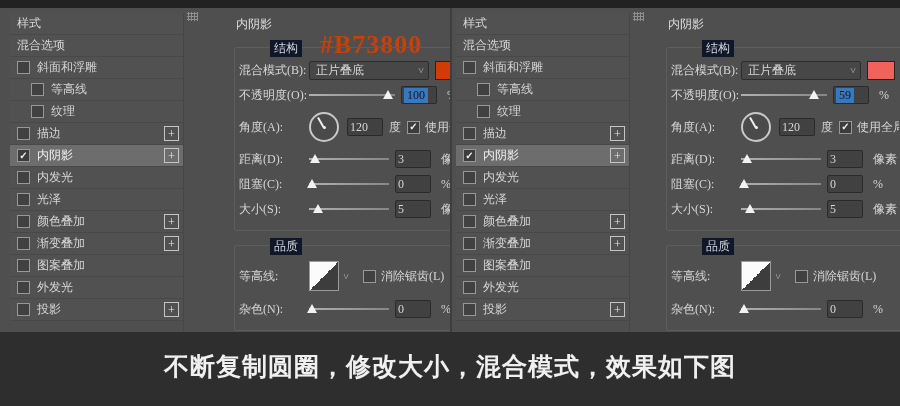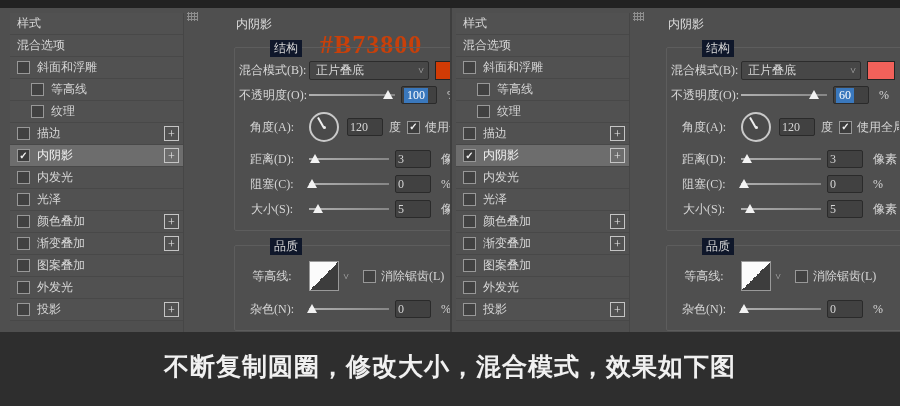--- a/index.html
+++ b/index.html
@@ -37,36 +37,36 @@
   
   .panel{flex:1;min-width:0;overflow:hidden;position:relative;padding-top:6px;}
   .panel-inner{width:244px;}
   .ptitle{font-size:12px;margin:2px 0 4px 4px;color:#dedede;}
   .hex{position:absolute;top:22px;left:88px;font-size:26px;font-weight:bold;letter-spacing:1px;}
   .grp{border:1px solid #5d5d5d;border-radius:2px;position:relative;margin:14px 4px 0 2px;
        padding:12px 4px 6px 4px;}
   .glabel{position:absolute;top:-8px;left:20px;background:#0f172a;padding:0 4px;font-size:12px;margin-left:15px;}
   .row{display:flex;align-items:center;height:20px;margin-bottom:5px;font-size:12px;}
   .row-angle{height:34px;}
-  .lbl{width:66px;text-align:center;margin-right:4px;flex:none;}
+  .lbl{width:66px;text-align:left;margin-right:4px;flex:none;}
   .dd{width:120px;height:19px;background:#474747;border:1px solid #2c2c2c;border-radius:2px;
       display:flex;align-items:center;padding:0 4px 0 6px;flex:none;}
   .dd span:first-child{flex:1;overflow:hidden;}
   .chev{color:#bdbdbd;font-size:10px;}
   .swatch{width:28px;height:19px;margin-left:6px;border:1px solid #242424;flex:none;}
   .slider{position:relative;height:14px;flex:none;margin-right:6px;}
   .s-op{width:86px;}
   .s-sm{width:80px;}
   .slider::before{content:'';position:absolute;left:0;right:0;top:6px;height:2px;
       background:linear-gradient(to right,#b0b0b0,#868686);}
   .thumb{position:absolute;top:2px;width:0;height:0;margin-left:-5px;
       border-left:5px solid transparent;border-right:5px solid transparent;border-bottom:9px solid #f2f2f2;}
   .fld{width:36px;height:18px;background:#414141;border:1px solid #2a2a2a;border-radius:2px;
       display:flex;align-items:center;padding:0 2px;font-size:12px;flex:none;overflow:hidden;}
-  .sel{background:var(--sel,#3a78bd);color:#ffffff;padding:0 3px;}
+  .sel{background:var(--sel,#3a78bd);color:#0f172a;padding:0 3px;}
   .unit{margin-left:10px;flex:none;}
   .u-deg{margin-left:6px;margin-right:6px;}
   .dial{width:30px;height:30px;border:2px solid #c9c9c9;border-radius:50%;position:relative;
       background:#4a4a4a;margin-right:8px;flex:none;}
   .needle{position:absolute;left:50%;top:50%;width:12px;height:2px;background:#ededed;
       transform-origin:0 50%;transform:rotate(-120deg);}
   .cdot{position:absolute;left:50%;top:50%;width:3px;height:3px;margin:-1.5px 0 0 -1.5px;
       background:#ededed;border-radius:50%;}
   .cblbl{margin-left:5px;overflow:hidden;}
   .row .cb{margin-right:0;}
@@ -320,21 +320,21 @@
                 <span class="chev">˅</span>
               </div>
               <div class="swatch" style="background-color: rgb(242, 97, 90);"></div>
             </div>
             <div class="row">
               <span class="lbl">不透明度(O):</span>
               <div class="slider s-op">
                   <i class="thumb" style="left:85%"></i>
                 </div>
               <div class="fld">
-                  <span class="sel">60</span>
+                  <span class="sel">59</span>
                 </div>
               <span class="unit">%</span>
             </div>
             <div class="row row-angle">
               <span class="lbl">角度(A):</span>
               <div class="dial">
                   <i class="needle"></i>
                   <i class="cdot"></i>
                 </div>
               <div class="fld">

